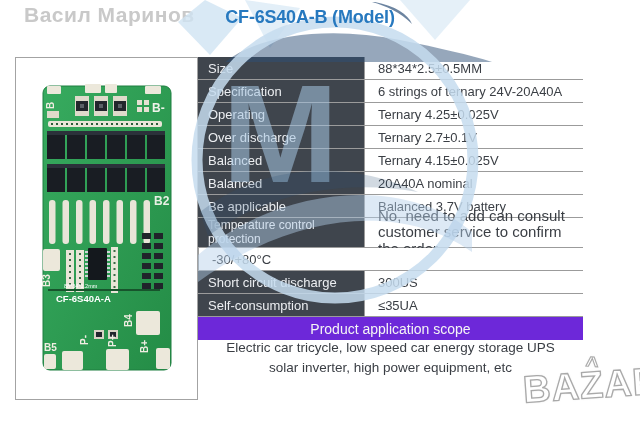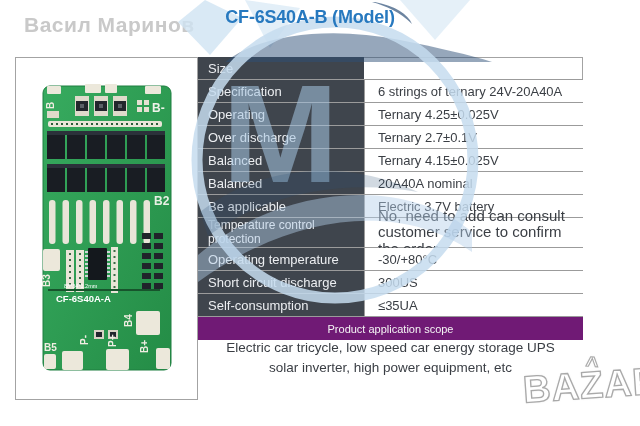--- a/index.html
+++ b/index.html
@@ -2,21 +2,21 @@
 <html><head>
 <meta charset="utf-8">
 <style>
   html,body{margin:0;padding:0;background:#fff;}
   .stage{
     position:relative;width:640px;height:426px;overflow:hidden;background:#ffffff;
     font-family:"Liberation Sans",sans-serif;
   }
   
   .seller-wm{
-    position:absolute;left:24px;top:13px;z-index:1;
+    position:absolute;left:24px;top:3px;z-index:1;
     font-size:21px;font-weight:bold;color:#c9c9c9;letter-spacing:.5px;white-space:nowrap;
   }
   
   .title{
     position:absolute;left:0;top:7px;width:620px;z-index:8;text-align:center;
     font-size:18px;font-weight:bold;color:#2779bf;letter-spacing:-.2px;
   }
   
   .frame{
     position:absolute;left:15px;top:57px;width:568px;height:343px;z-index:1;
@@ -36,22 +36,22 @@
     width:166px;align-self:stretch;display:flex;align-items:center;box-sizing:border-box;
     background:#3f454d;color:#eceef1;font-size:13px;padding-left:10px;
   }
   .cell-v{
     flex:1;align-self:stretch;display:flex;align-items:center;box-sizing:border-box;
     background:#fff;color:#3a3e44;font-size:13px;padding-left:13px;border-left:1px solid #9b9b9b;
   }
   .row.tall .cell-l{font-size:12px;line-height:1.1;padding-right:26px;}
   .row.tall .cell-v{font-size:15px;line-height:1.1;padding-right:6px;}
   .app-header{
-    height:23px;box-sizing:border-box;background:#701a75;color:#f5f5f5;
-    display:flex;align-items:center;justify-content:center;font-size:11px;
+    height:23px;box-sizing:border-box;background:#6d28d9;color:#f5f5f5;
+    display:flex;align-items:center;justify-content:center;font-size:14px;
   }
   .app-body{
     flex:1;display:flex;flex-direction:column;align-items:center;justify-content:flex-start;
     padding-top:0;gap:5px;background:#fff;
   }
   .app-line{font-size:13.5px;color:#3a3e44;}
   
   .logo-wm{position:absolute;left:150px;top:0;width:440px;height:330px;z-index:6;pointer-events:none;}
   
   .bazar{
@@ -202,20 +202,21 @@
     <text x="90" y="244" font-size="10" font-weight="bold" fill="#f0ede2" transform="rotate(-90 90 244)">B4</text>
     <text x="2" y="268" font-size="10" font-weight="bold" fill="#f0ede2">B5</text>
     <text x="46" y="262" font-size="10" font-weight="bold" fill="#f0ede2" transform="rotate(-90 46 262)">P-</text>
     <text x="74" y="264" font-size="10" font-weight="bold" fill="#f0ede2" transform="rotate(-90 74 264)">P+</text>
     <text x="106" y="270" font-size="10" font-weight="bold" fill="#f0ede2" transform="rotate(-90 106 270)">B+</text>
   </svg>
 
   <div class="spec">
     <div class="row">
         <div class="cell-l">Size</div>
+        <div class="cell-v">88*34*2.5±0.5MM</div>
       </div>
     <div class="row">
         <div class="cell-l">Specification</div>
         <div class="cell-v">6 strings of ternary 24V-20A40A</div>
       </div>
     <div class="row">
         <div class="cell-l">Operating</div>
         <div class="cell-v">Ternary 4.25±0.025V</div>
       </div>
     <div class="row">
@@ -225,28 +226,27 @@
     <div class="row">
         <div class="cell-l">Balanced</div>
         <div class="cell-v">Ternary 4.15±0.025V</div>
       </div>
     <div class="row">
         <div class="cell-l">Balanced</div>
         <div class="cell-v">20A40A nominal</div>
       </div>
     <div class="row">
         <div class="cell-l">Be applicable</div>
-        <div class="cell-v">Electric 3.7V battery</div>
+        <div class="cell-v">Balanced 3.7V battery</div>
       </div>
     <div class="row tall">
         <div class="cell-l">Temperature control protection</div>
         <div class="cell-v">No, need to add can consult customer service to confirm the order</div>
       </div>
     <div class="row">
-        <div class="cell-l">Operating temperature</div>
         <div class="cell-v">-30/+80°C</div>
       </div>
     <div class="row">
         <div class="cell-l">Short circuit discharge</div>
         <div class="cell-v">300US</div>
       </div>
     <div class="row">
         <div class="cell-l">Self-consumption</div>
         <div class="cell-v">≤35UA</div>
       </div>

